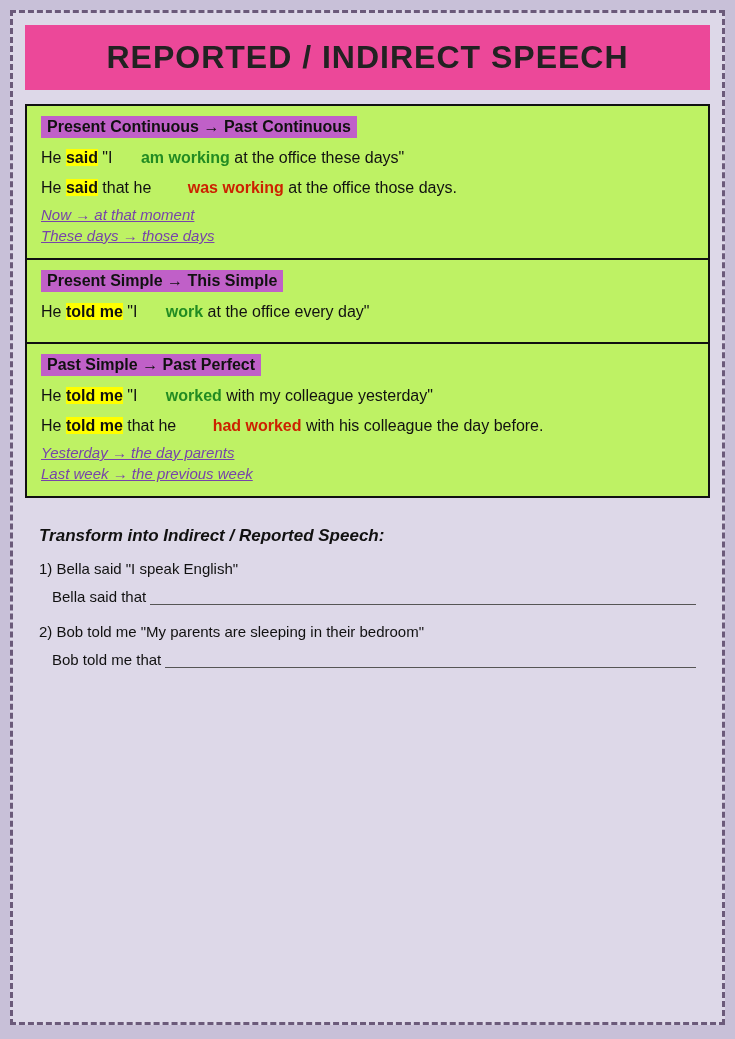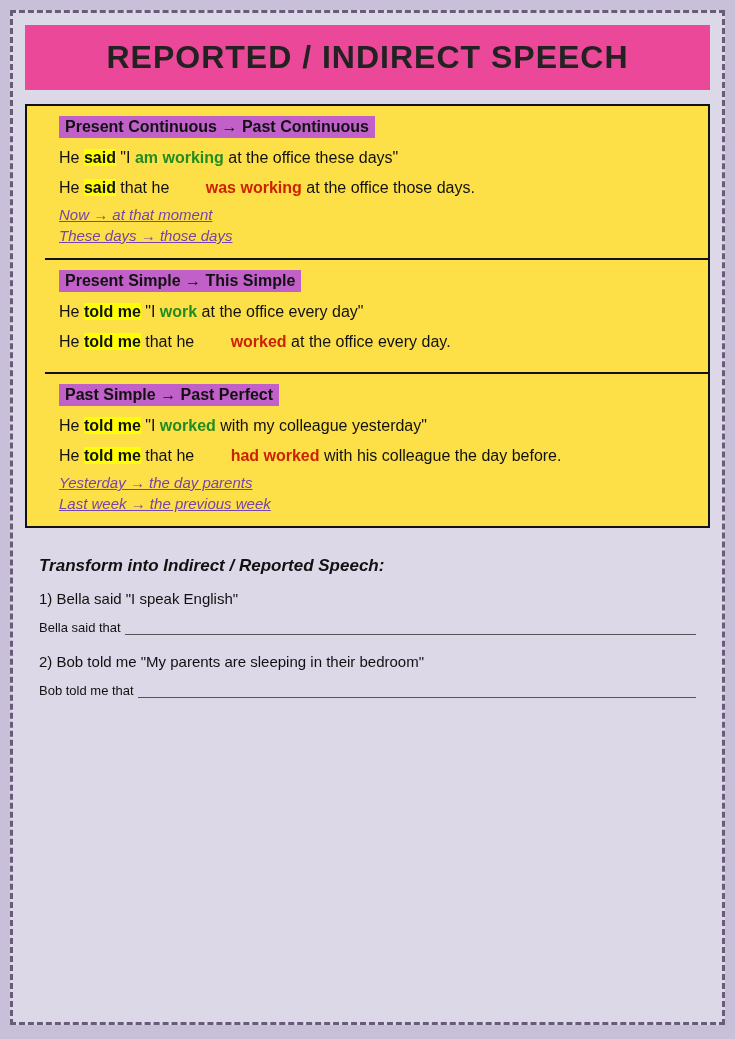--- a/index.html
+++ b/index.html
@@ -28,23 +28,22 @@
 
     .title-text {
       font-size: 32px;
       font-weight: bold;
       color: #222;
       letter-spacing: 1px;
     }
 
     .main-box {
       border: 2.5px solid #111;
-      background: #fde047;
+      background: #bef264;
       margin-bottom: 18px;
-      padding-left: 18px;
     }
 
     .section {
       border-bottom: 2px solid #111;
       padding: 10px 14px 12px 14px;
     }
 
     .section:last-child {
       border-bottom: none;
     }
@@ -67,20 +66,21 @@
     }
 
     .highlight-yellow {
       background: #ffff00;
       font-weight: bold;
     }
 
     .highlight-green {
       color: #228B22;
       font-weight: bold;
+      margin-left: 24px;
     }
 
     .highlight-red {
       color: #cc2200;
       font-weight: bold;
       margin-left: 32px;
     }
 
     .time-note {
       font-style: italic;
@@ -107,25 +107,26 @@
       margin-bottom: 18px;
     }
 
     .exercise-question {
       font-size: 15px;
       color: #111;
       margin-bottom: 8px;
     }
 
     .exercise-answer {
-      font-size: 13px;
+      font-size: 15px;
       color: #111;
       display: flex;
       align-items: flex-end;
       gap: 4px;
+      margin-left: 13px;
     }
 
     .answer-line {
       flex: 1;
       border-bottom: 1.5px solid #555;
       height: 20px;
       display: inline-block;
     }
   </style>
 </head>
@@ -153,23 +154,20 @@
       <div class="time-note">These days → those days</div>
     </div>
 
     <div class="section">
       <div class="section-heading">
         Present Simple → This Simple
       </div>
       <div class="sentence">
         He <span class="highlight-yellow">told me</span> "I <span class="highlight-green">work</span> at the office every day"
       </div>
-      <div class="sentence">
-        He <span class="highlight-yellow">told me</span> that he <span class="highlight-red">worked</span> at the office every day.
-      </div>
     </div>
 
     <div class="section">
       <div class="section-heading">
         Past Simple → Past Perfect
       </div>
       <div class="sentence">
         He <span class="highlight-yellow">told me</span> "I <span class="highlight-green">worked</span> with my colleague yesterday"
       </div>
       <div class="sentence">

